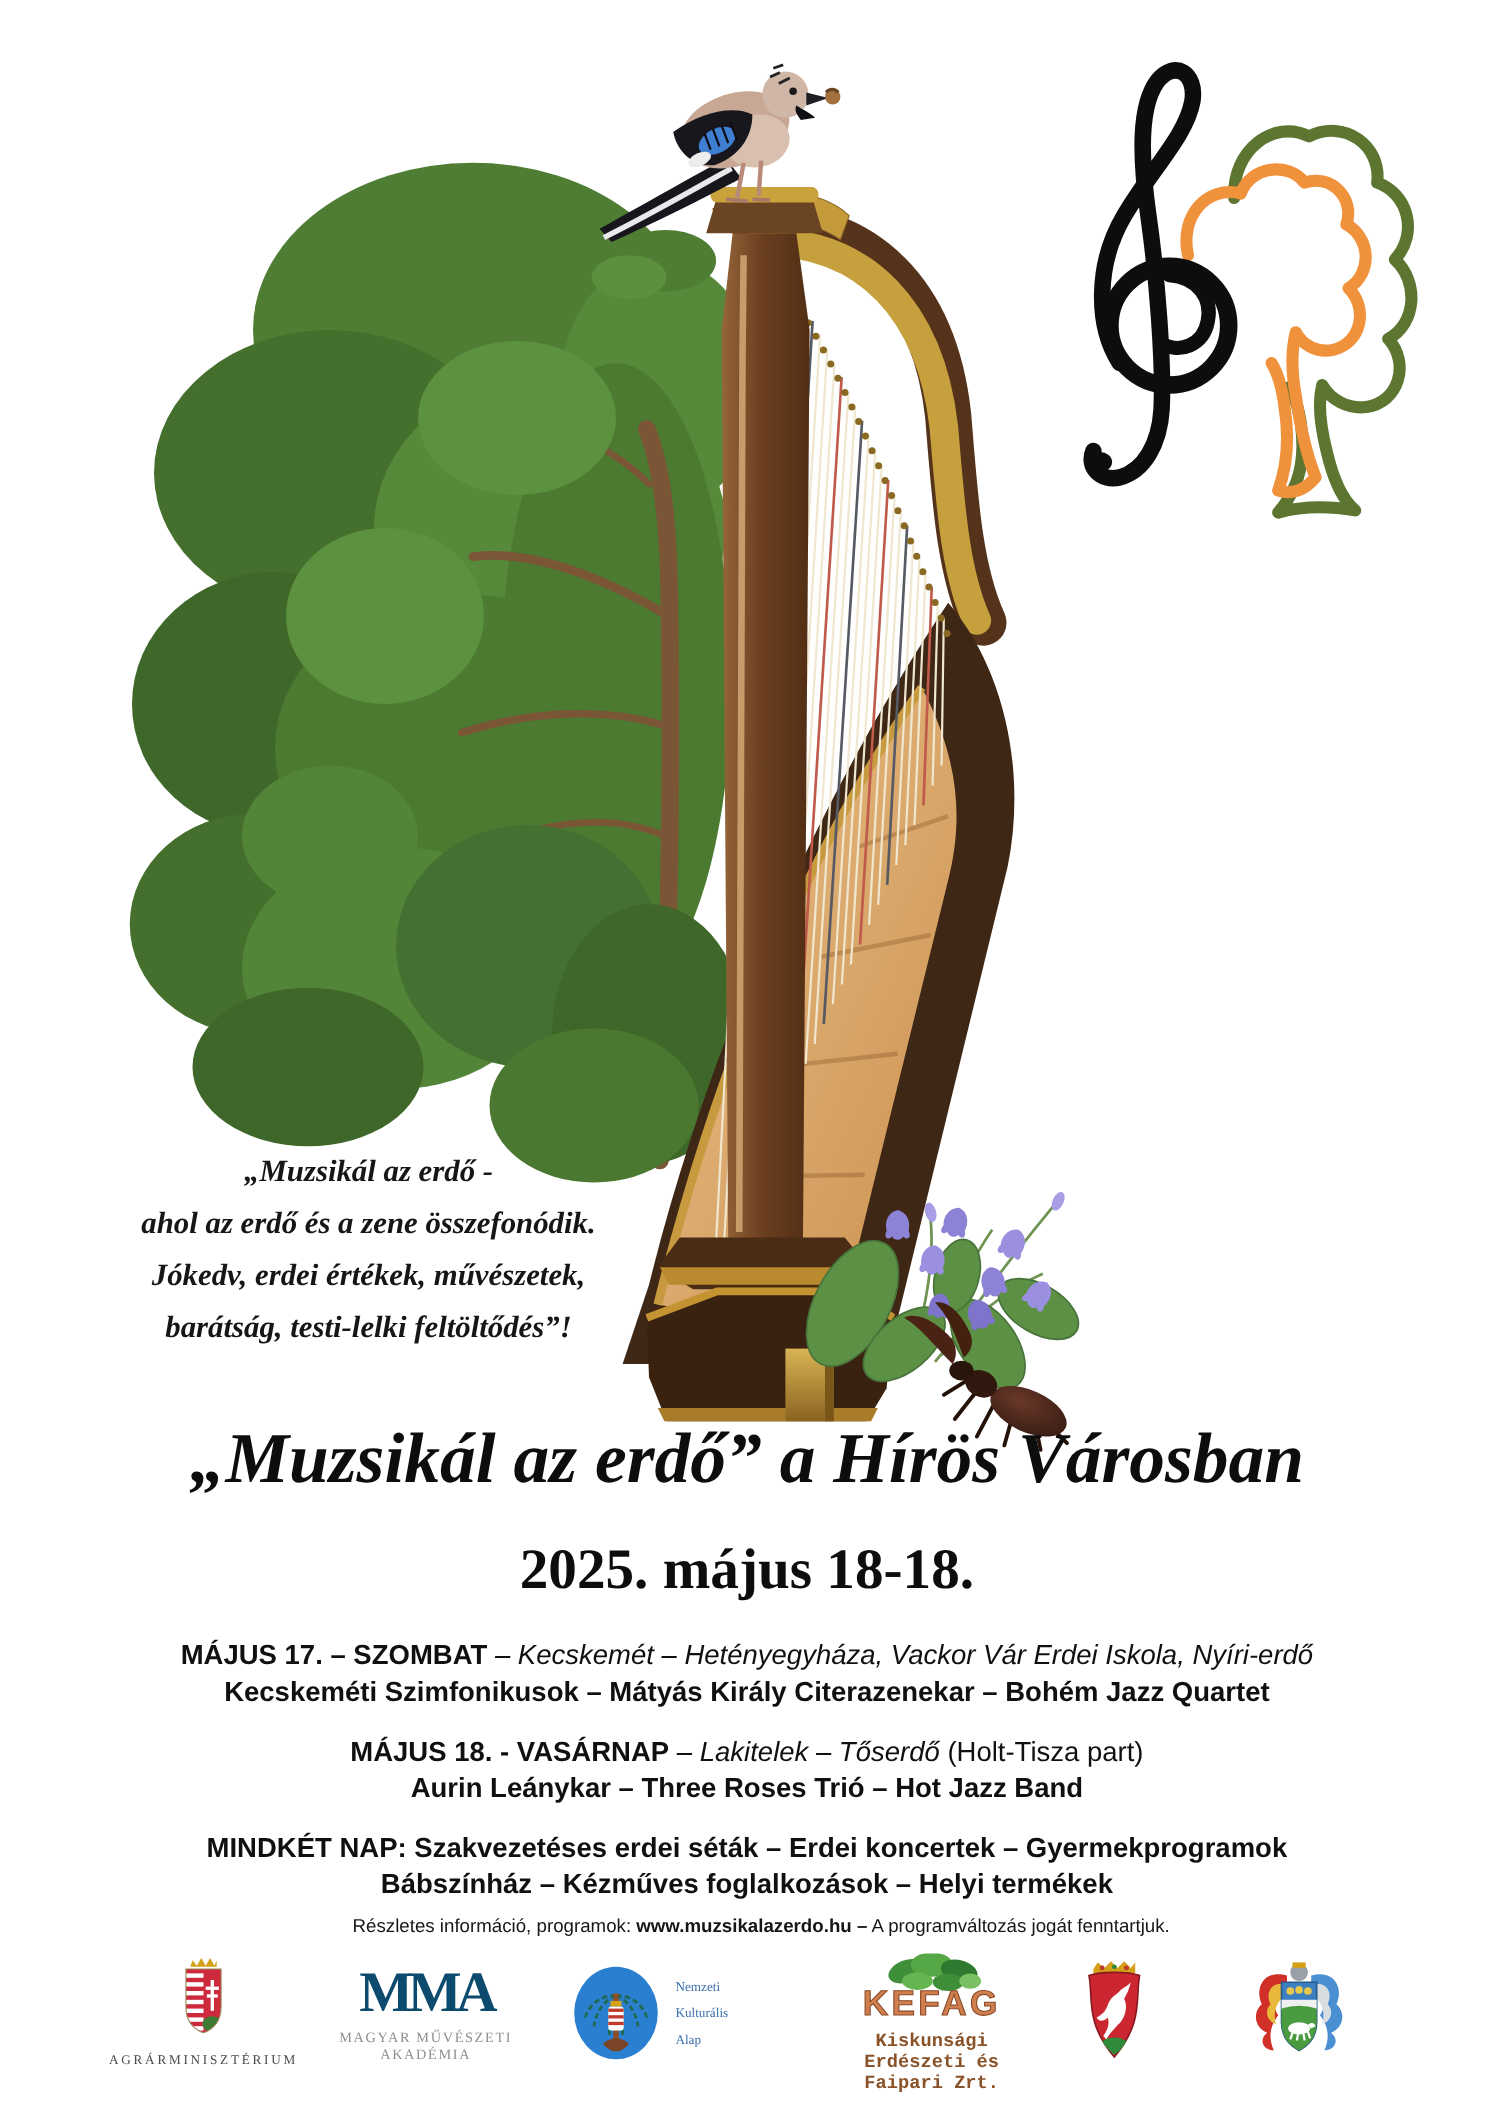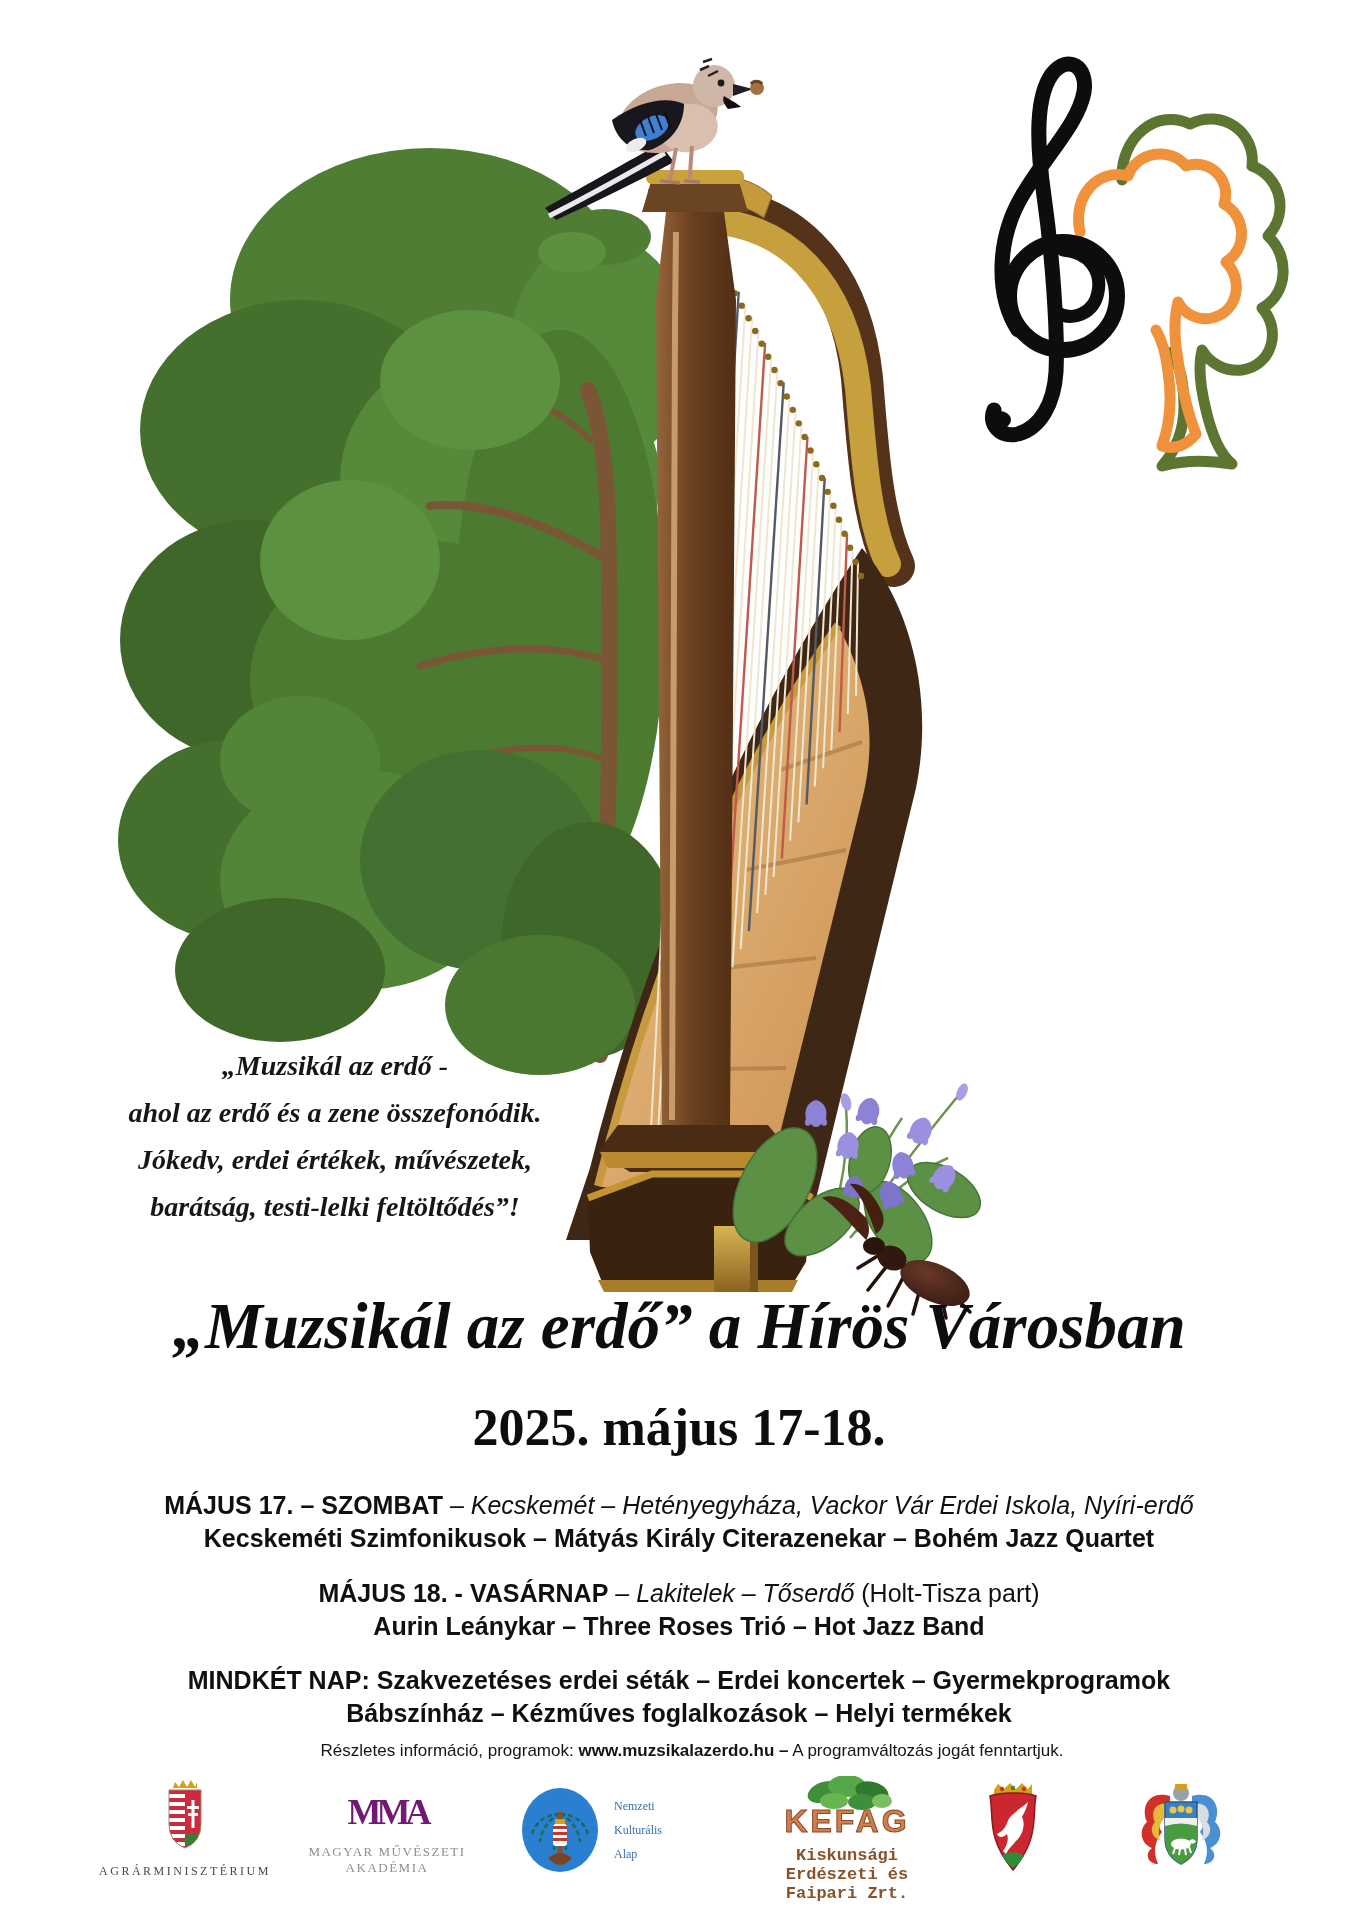--- a/index.html
+++ b/index.html
@@ -17,22 +17,22 @@
   .sched{position:absolute;left:0;width:100%;text-align:center;font-size:25px;line-height:1.2;color:#101010;}
   .b{font-weight:bold}
   .i{font-style:italic}
   .small{font-size:25px}
   .l1{top:1490px}.l2{top:1523px}.l3{top:1578px}.l4{top:1611px}.l5{top:1665px}.l6{top:1698px}
   .info{position:absolute;left:0;top:1741px;width:100%;text-align:center;font-size:17px;color:#151515;padding-left:13px;}
   .logo{position:absolute;text-align:center;}
   .agrar{left:95px;top:1778px;width:180px;}
   .agrar .lbl{margin-top:8px;font-family:"Liberation Serif", serif;font-size:12px;letter-spacing:2.5px;color:#4a4a4a;}
   .mma{left:302px;top:1786px;width:170px;}
-  .mma .acr{font-family:"Liberation Serif", serif;font-weight:bold;font-size:36px;line-height:52px;
-            letter-spacing:-5px;color:#701a75;}
+  .mma .acr{font-family:"Liberation Serif", serif;font-weight:bold;font-size:52px;line-height:52px;
+            letter-spacing:-5px;color:#0c4a6e;}
   .mma .lbl{font-size:13px;letter-spacing:1.5px;color:#8f8f8f;line-height:16px;margin-top:6px;font-family:"Liberation Serif", serif;}
   .nka{left:520px;top:1786px;width:210px;display:flex;align-items:flex-start;text-align:left;}
   .nka .txt{margin-left:14px;margin-top:8px;font-family:"Liberation Serif", serif;font-size:12px;
             line-height:24px;color:#3a6fae;}
   .kefag{left:758px;top:1776px;width:178px;}
   .kefag .lbl{margin-top:2px;font-size:17px;font-weight:bold;color:#8a5228;font-family:Liberation Mono, monospace;}
   .arms1{left:978px;top:1780px;width:70px;}
   .arms2{left:1128px;top:1780px;width:106px;}
 </style>
 </head>
@@ -282,21 +282,21 @@
   </svg>
 
   <div class="quote">
     <div>„Muzsikál az erdő -</div>
     <div>ahol az erdő és a zene összefonódik.</div>
     <div>Jókedv, erdei értékek, művészetek,</div>
     <div>barátság, testi-lelki feltöltődés”!</div>
   </div>
 
   <div class="title">„Muzsikál az erdő” a Hírös Városban</div>
-  <div class="date">2025. május 17-18.</div>
+  <div class="date">2025. május 18-18.</div>
 
   <div class="sched l1">
     <span class="b">MÁJUS 17. – SZOMBAT</span>
     <span class="i">– Kecskemét – Hetényegyháza, Vackor Vár Erdei Iskola, Nyíri-erdő</span>
   </div>
   <div class="sched l2 b">Kecskeméti Szimfonikusok – Mátyás Király Citerazenekar – Bohém Jazz Quartet</div>
 
   <div class="sched l3">
     <span class="b">MÁJUS 18. - VASÁRNAP</span>
     <span class="i">– Lakitelek – Tőserdő</span>

